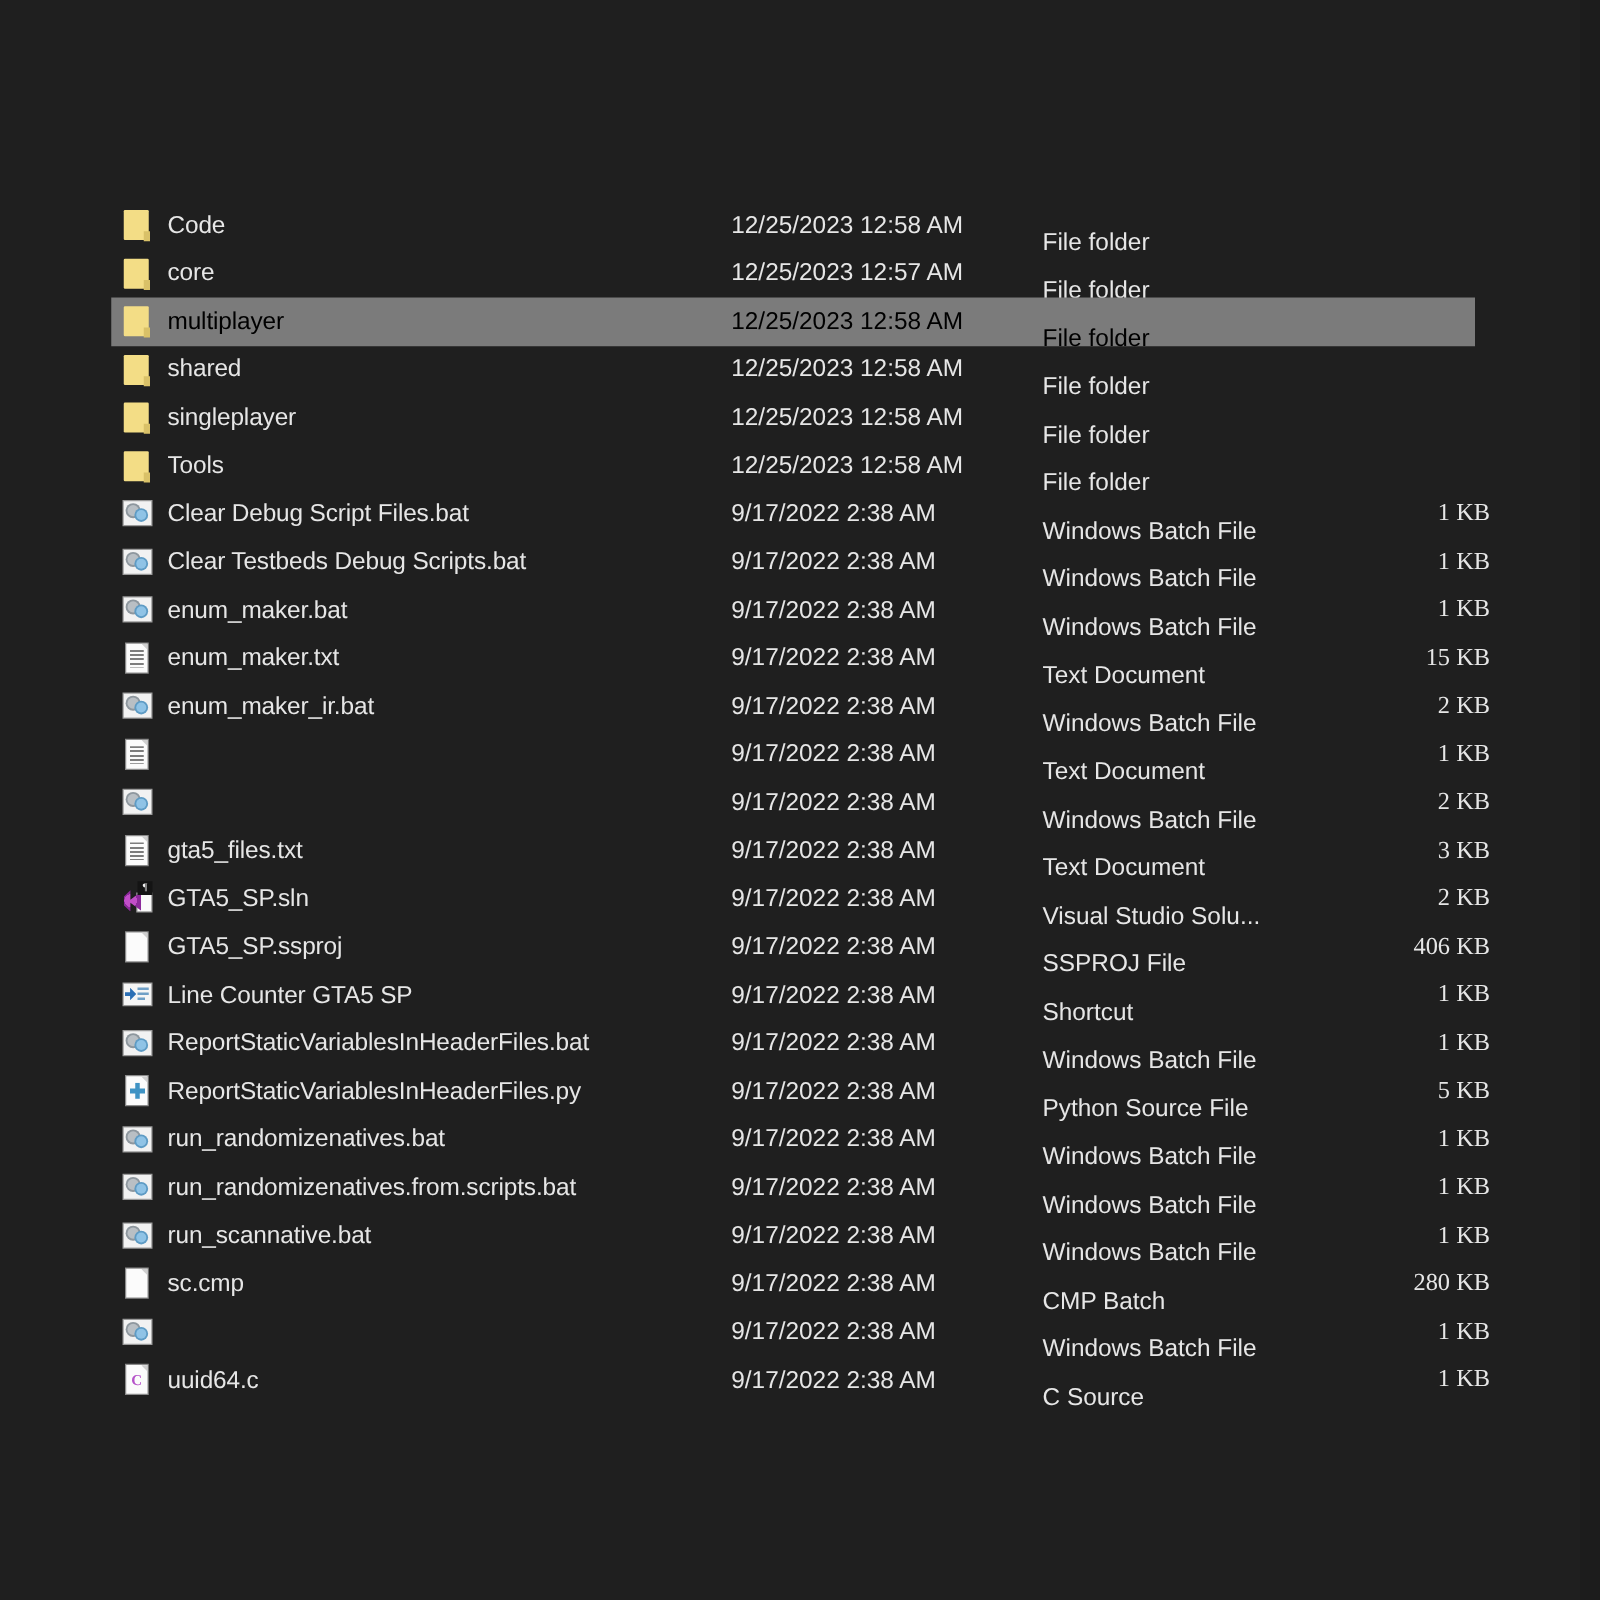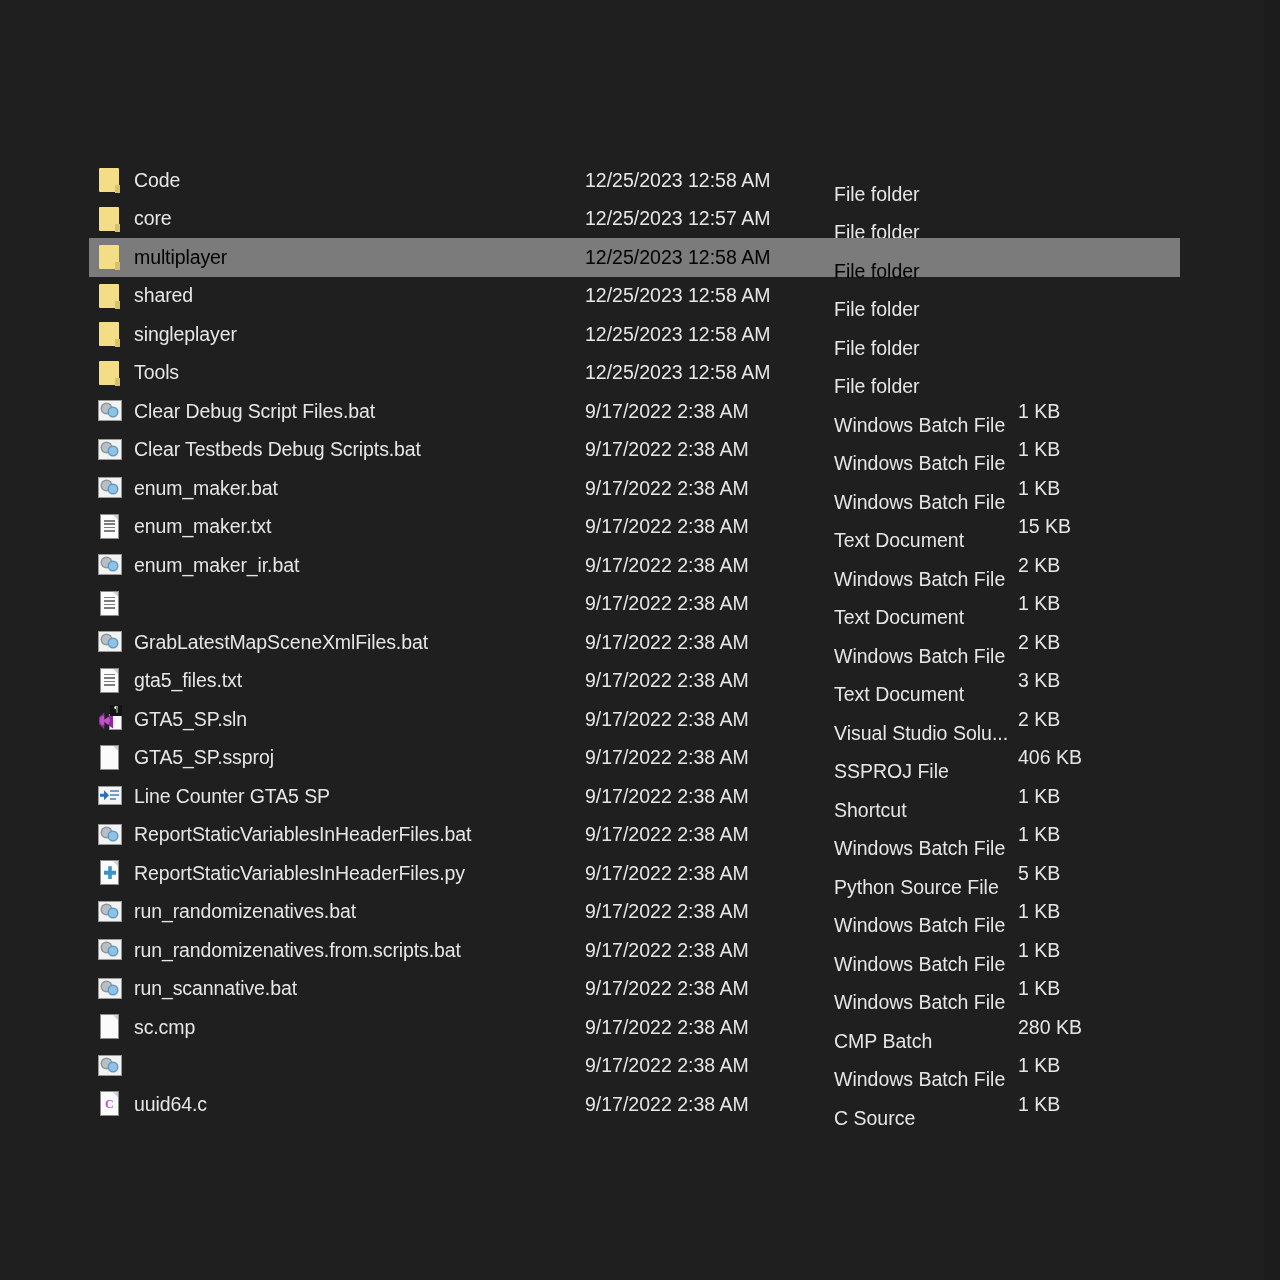--- a/index.html
+++ b/index.html
@@ -52,22 +52,24 @@
     left: 480px;
     margin-left: 16px;
   }
   .cell-type {
     position: absolute;
     left: 745px;
     margin-top: 28px;
   }
   .cell-size {
     position: absolute;
-    left: 929px;
+    left: 975px;
     width: 128px;
+    text-align: right;
+    font-family: Liberation Serif, serif;
   }
 
   
   .ico { position: relative; width: 24px; height: 26px; display: block; }
 
   
   .ico-folder .body {
     position: absolute;
     left: 1px; top: 1px;
     width: 20px; height: 24px;
@@ -358,21 +360,20 @@
         <span class="cell-size">1 KB</span>
       </div>
       <div class="row">
         <span class="cell-icon">
           <span class="ico ico-bat">
             <span class="frame"></span>
             <span class="cog1"></span>
             <span class="cog2"></span>
           </span>
         </span>
-        <span class="cell-name">GrabLatestMapSceneXmlFiles.bat</span>
         <span class="cell-date">9/17/2022 2:38 AM</span>
         <span class="cell-type">Windows Batch File</span>
         <span class="cell-size">2 KB</span>
       </div>
       <div class="row">
         <span class="cell-icon">
           <span class="ico ico-txt">
             <span class="page"></span>
             <span class="txt-lines"></span>
           </span>

